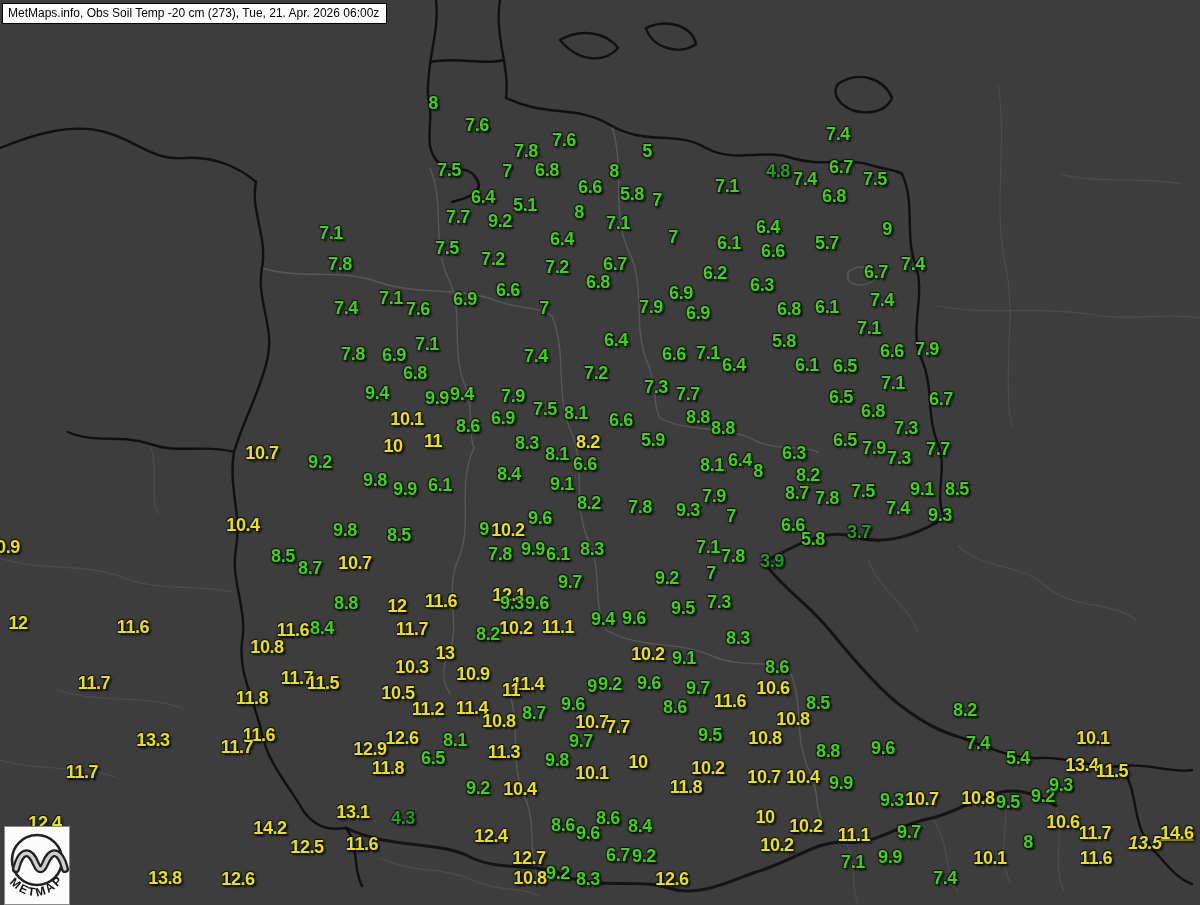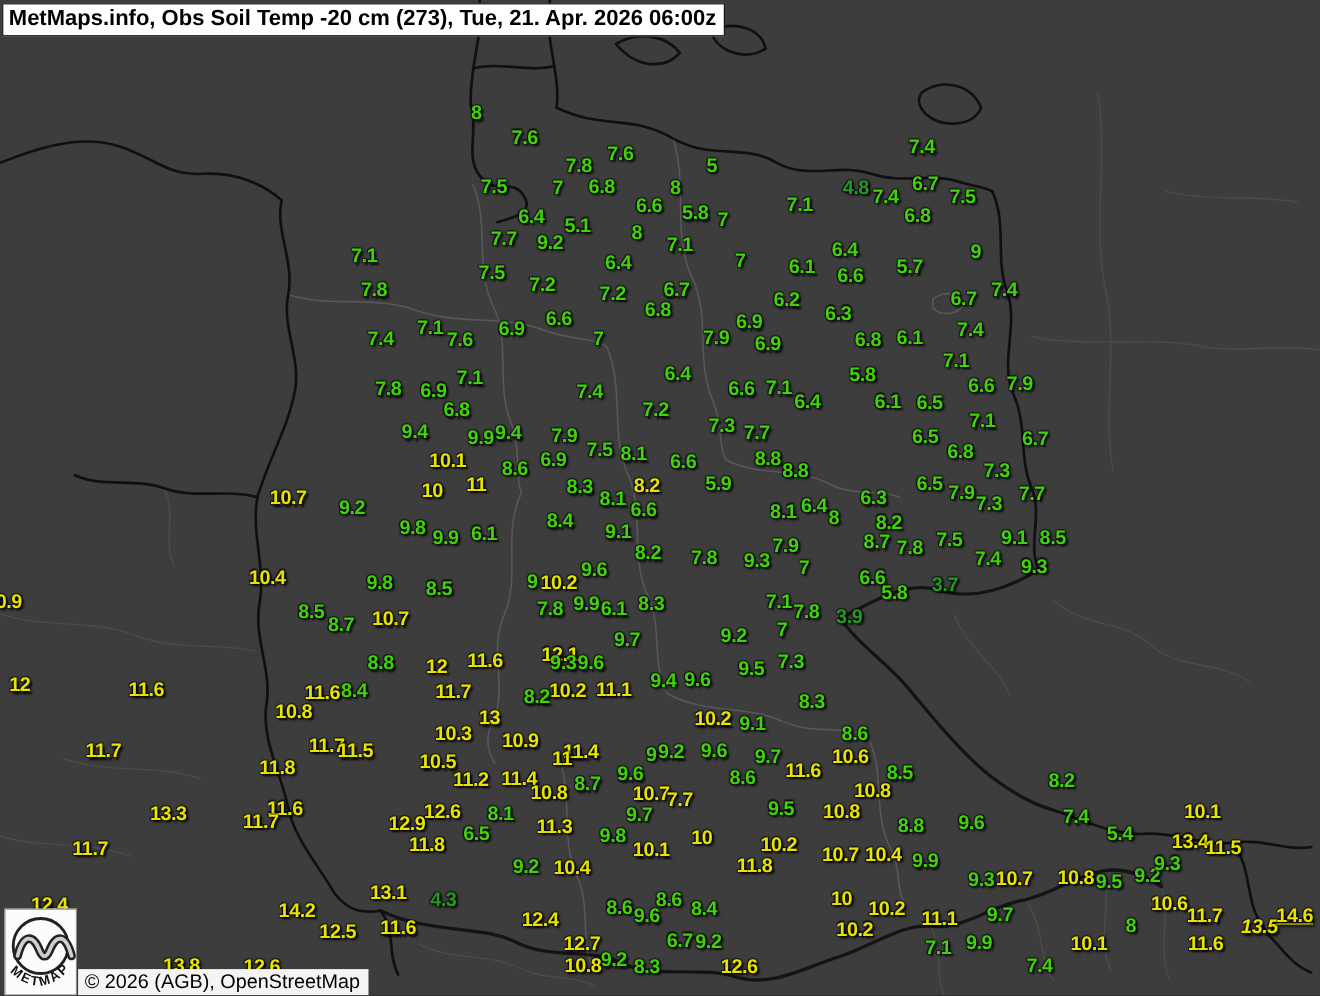--- a/index.html
+++ b/index.html
@@ -12,21 +12,21 @@
   .sb2{fill:none;stroke:#4c4c4c;stroke-width:1.2;stroke-linecap:round;}
   .stations{position:absolute;left:0;top:0;width:1200px;height:905px;}
   .st{position:absolute;transform:translate(-50%,-50%);font-size:18px;font-weight:700;
       letter-spacing:-0.4px;white-space:nowrap;
       text-shadow:2px 2px 2px rgba(0,0,0,.95),-1px -1px 1px rgba(0,0,0,.55),
                   1px -1px 1px rgba(0,0,0,.55),-1px 1px 1px rgba(0,0,0,.55);}
   .st.y{color:var(--warm,#e8e400);}
   .st.g{color:var(--cool,#3fd40a);}
   .st.d{color:var(--cold,#1f9e1f);}
   .titlebar{position:absolute;left:2px;top:3px;background:#ffffff;border:1px solid #000;
-            color:#000;font-size:20px;font-weight:700;padding:2px 7px 3px 5px;white-space:nowrap;}
+            color:#000;font-size:12px;font-weight:400;padding:2px 7px 3px 5px;white-space:nowrap;}
   .logo-box{position:absolute;left:4px;top:826px;width:66px;height:79px;background:#fcfcfc;
             border:1px solid #8a8a8a;box-sizing:border-box;}
   .attribution{position:absolute;left:71px;top:881px;height:24px;line-height:23px;
                background:#f4f4f4;color:#000;font-size:18px;padding:0 8px 0 6px;white-space:nowrap;}
 </style>
 </head>
 <body>
 
 <div class="screen" style="background: rgb(61, 61, 61); --warm: #e8e400; --cool: #3fd40a; --cold: #1f9e1f;">
 
@@ -363,17 +363,14 @@
       <path d="M11,42 C16,22 25,22 31,37 C34,44 37,44 40,37 C46,22 55,22 60,42" fill="none" stroke="#cfcfcf" stroke-width="3.4" stroke-linecap="round"></path>
       <defs>
           <path id="arc" d="M4,56 Q32,84 60,52" fill="none"></path>
         </defs>
       <text font-family="Liberation Sans, sans-serif" font-size="12" font-weight="bold" fill="#111" letter-spacing="2">
         <textPath href="#arc">METMAPS</textPath>
       </text>
     </svg>
   </div>
 
-  <div class="attribution">
-    <span>© 2026 (AGB), OpenStreetMap</span>
-  </div>
 
 </div>
 
 </body></html>

